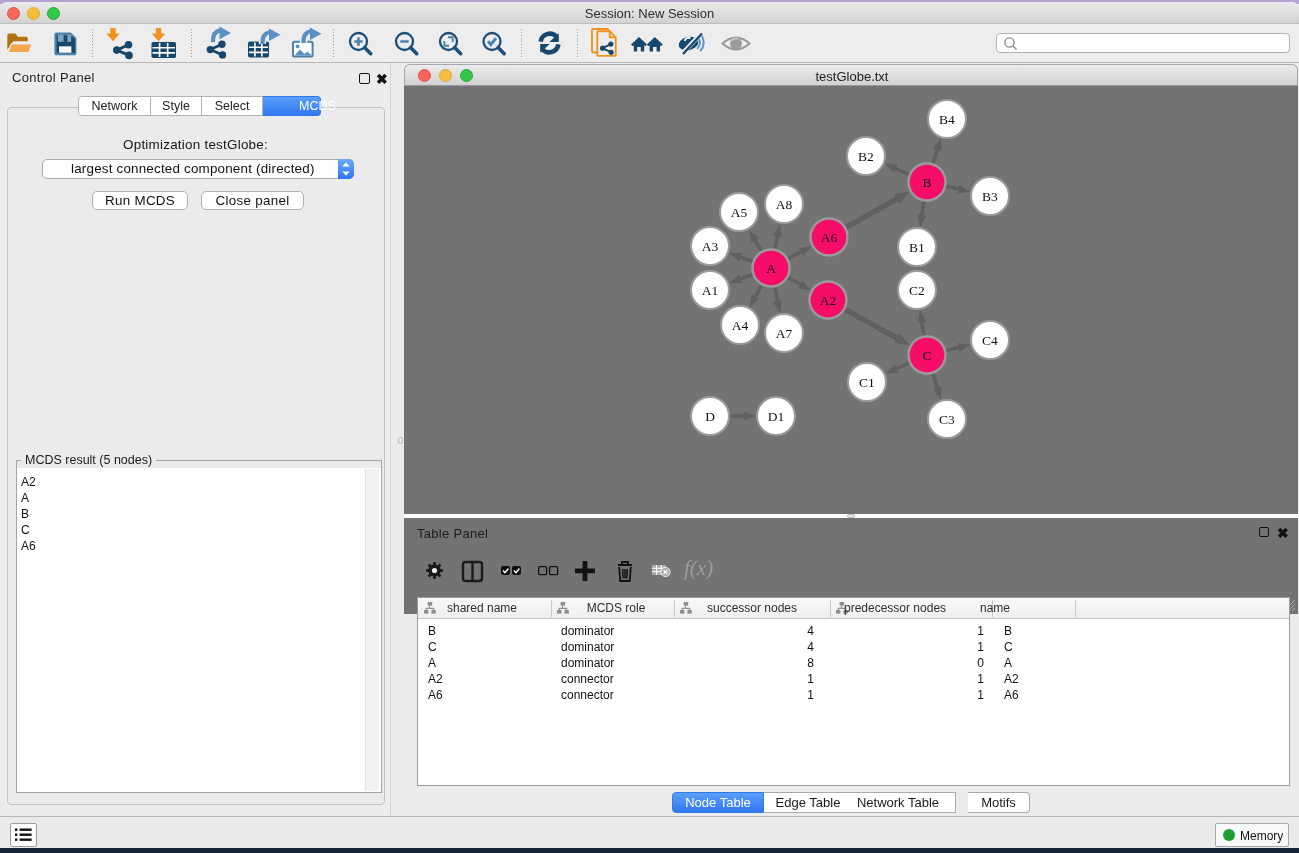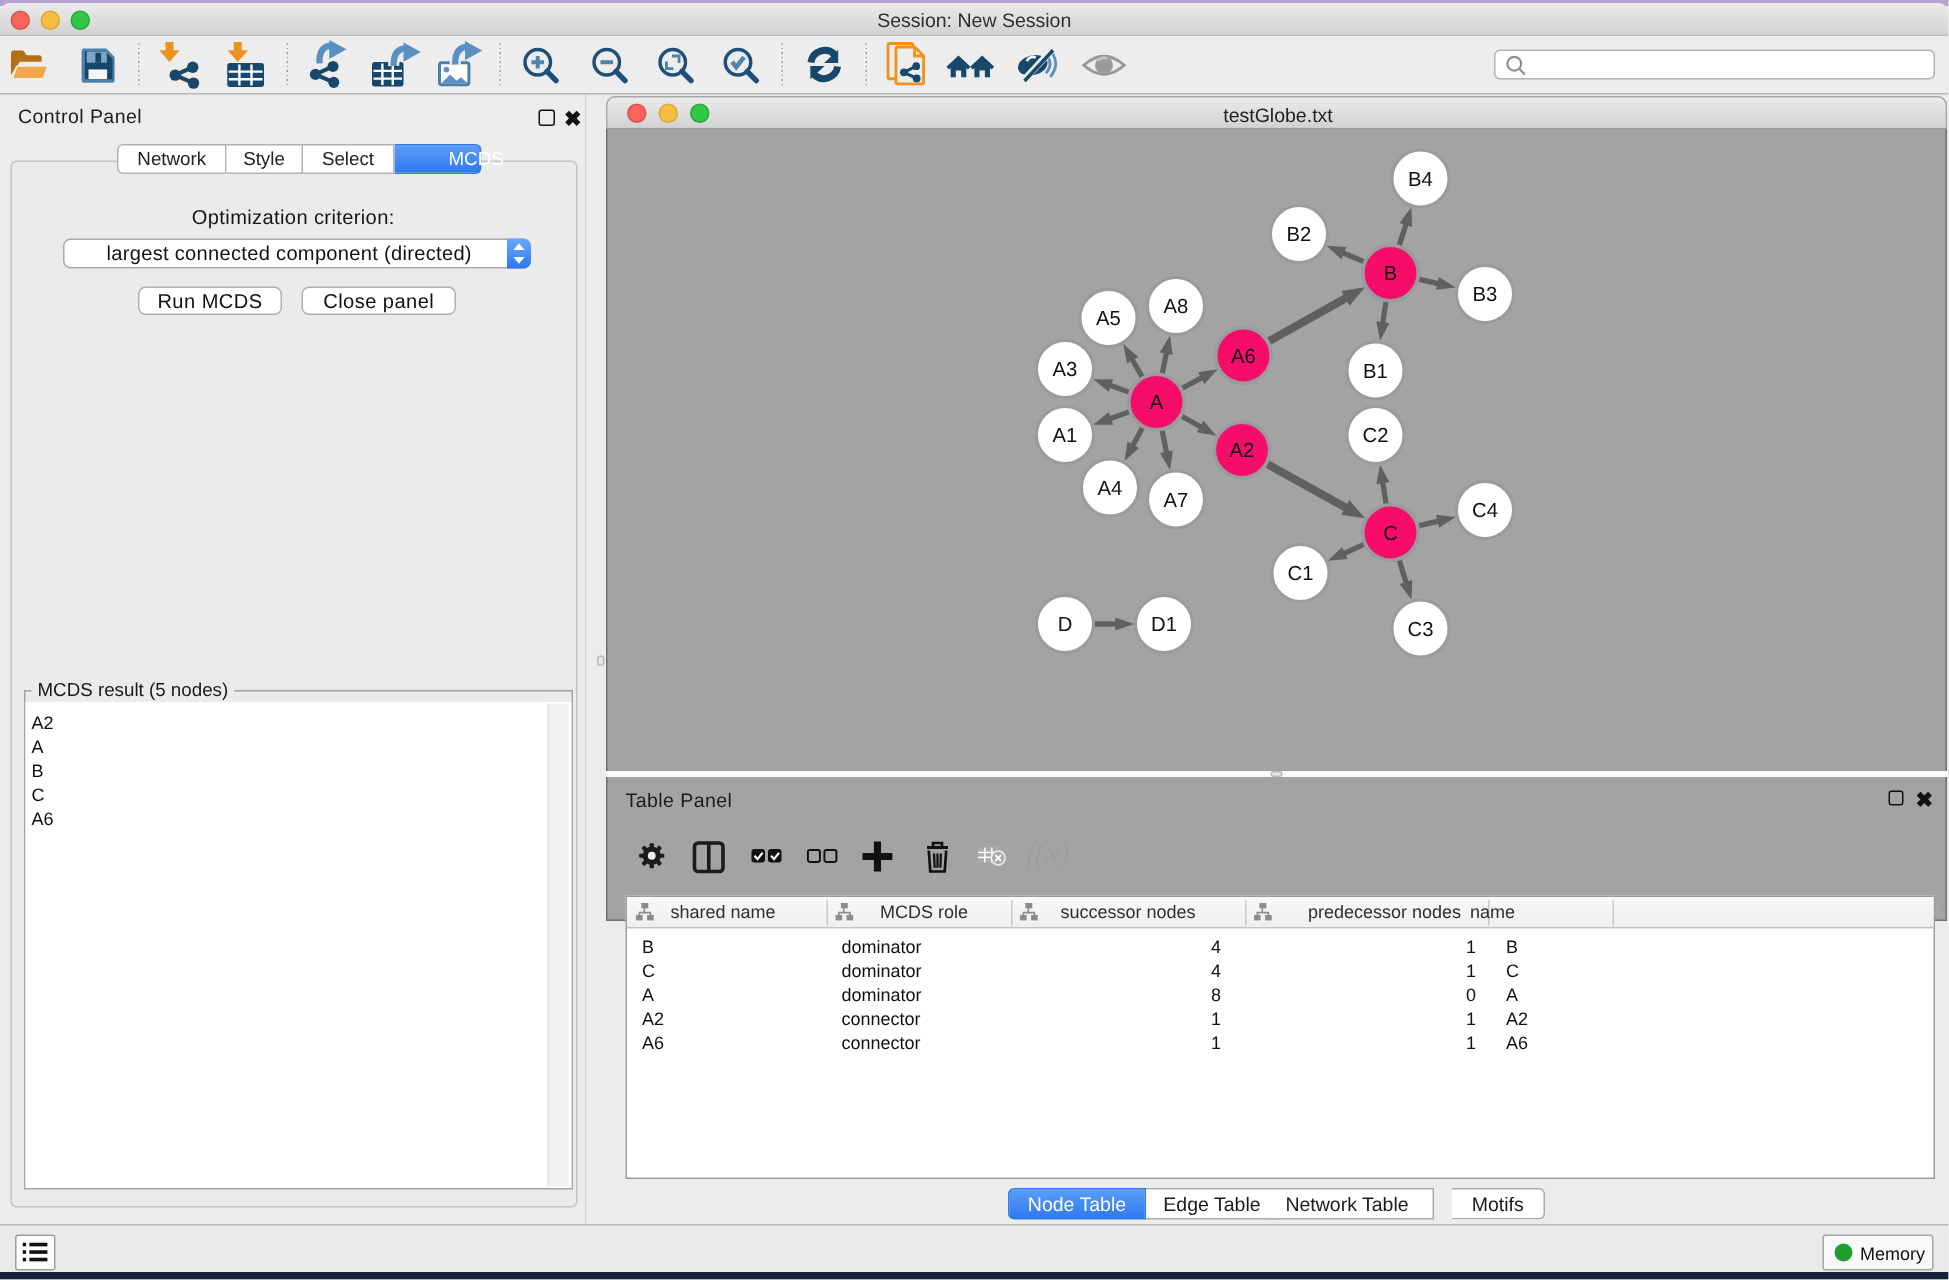--- a/index.html
+++ b/index.html
@@ -36,21 +36,21 @@
 .btn { position:absolute; top:189px; height:19px; background:#fff; border:1px solid #b0b0b0; border-radius:5px; font-size:13.4px; letter-spacing:0.3px; color:#111; text-align:center; line-height:17px; }
 #groupbox { left:16px; top:458px; width:366px; height:333px; border:1px solid #a4a4a4; }
 #grouplabel { left:21px; top:451px; background:#ebebeb; padding:0 4px; font-size:12.5px; color:#1a1a1a; }
 #mcdslist { left:17px; top:466px; width:364px; height:324px; background:#fff; font-size:12px; color:#111; padding-top:6px; }
 #mcdslist div.li { padding-left:4px; height:16px; line-height:16px; }
 #listscroll { left:348px; top:1px; width:14px; height:322px; background:#f2f2f2; border-left:1px solid #e2e2e2; }
 
 #netwin { left:404px; top:62px; width:894px; height:449px; }
 #nettitle { position:absolute; left:0; top:0; width:894px; height:22px; background:linear-gradient(#ebebeb,#d2d2d2); border:1px solid #a8a8a8; border-bottom:1px solid #999; border-radius:6px 6px 0 0; }
 #nettext { position:absolute; left:0; top:4px; width:894px; text-align:center; font-size:13px; color:#222; }
-#netbody { position:absolute; left:0; top:22px; width:894px; height:528px; background:#a3a3a3; border:1px solid #707070; border-top:none; }
+#netbody { position:absolute; left:0; top:22px; width:894px; height:528px; background:#737373; border:1px solid #707070; border-top:none;font-family:Liberation Serif, serif; }
 
 .handle { background:#e8e8e8; border:1px solid #bbb; border-radius:2px; }
 
 #tpTitle { left:417px; top:524px; font-size:13px; letter-spacing:0.3px; color:#1c1c1c; }
 #tblFrame { left:417px; top:595px; width:873px; height:189px; background:#fff; border:1px solid #9c9c9c; }
 #tblHead { position:absolute; left:0; top:0; width:871px; height:21px; background:linear-gradient(#f8f8f8,#efefef); border-bottom:1px solid #c3c3c3; }
 .hsep { position:absolute; top:2px; height:17px; width:1px; background:#c8c8c8; }
 .hcell { position:absolute; top:3px; font-size:12px; color:#2e2e2e; white-space:nowrap; }
 .trow { position:absolute; font-size:12px; color:#111; height:16px; line-height:16px; }
 
@@ -192,21 +192,21 @@
   <div class="abs" id="cpTitle">Control Panel</div>
   <div class="abs winbtns" style="left:359px;top:71px;width:11px;height:11px;border:1.5px solid #111;border-radius:2px;"></div>
   <div class="abs winbtns" style="left:376px;top:69px;font-size:14px;font-weight:bold;">✖</div>
   <div class="abs" id="cpPanel"></div>
   <div class="abs" id="cpTabs">
     <div class="tab first" style="left:0px;width:73px;">Network</div>
     <div class="tab" style="left:73px;width:51px;">Style</div>
     <div class="tab" style="left:124px;width:61px;">Select</div>
     <div class="tab sel last" style="left:185px;width:58px;">MCDS</div>
   </div>
-  <div class="abs" id="optLabel">Optimization criterion:</div>
+  <div class="abs" id="optLabel">Optimization testGlobe:</div>
   <div class="abs" id="dropdown">largest connected component (directed)
     <div class="abs" id="ddCap">
         <svg width="16" height="20" viewBox="0 0 16 20" style="position:absolute;left:0;top:0">
           <path d="M8 3.2 l3.7 4.4 h-7.4 z" fill="#fff"></path>
           <path d="M8 16.8 l3.7 -4.4 h-7.4 z" fill="#fff"></path>
         </svg>
       </div>
   </div>
   <div class="btn" style="left:92px;width:96px;">Run MCDS</div>
   <div class="btn" style="left:201px;width:103px;">Close panel</div>
@@ -424,21 +424,21 @@
           <g transform="translate(418,4)" fill="#8d8d8d">
             <rect x="3.6" y="0" width="4.6" height="3.6"></rect>
             <rect x="0" y="8" width="4.4" height="3.6"></rect>
             <rect x="7.4" y="8" width="4.4" height="3.6"></rect>
             <path d="M5.5 3.6 v2.4 M2.2 8 v-1.6 h7.4 v1.6" stroke="#8d8d8d" stroke-width="1.1" fill="none"></path>
           </g>
         </svg>
       <div class="hcell" style="left:14px;width:100px;text-align:center;">shared name</div>
       <div class="hcell" style="left:146px;width:104px;text-align:center;">MCDS role</div>
       <div class="hcell" style="left:284px;width:100px;text-align:center;">successor nodes</div>
-      <div class="hcell" style="left:426px;width:130px;text-align:right;white-space:nowrap;">predecessor nodes</div>
+      <div class="hcell" style="left:426px;width:130px;text-align:left;white-space:nowrap;">predecessor nodes</div>
       <div class="hcell" style="left:540px;width:74px;text-align:center;">name</div>
     </div>
     <div class="trow" style="left:10px;top:25px;">B</div>
       <div class="trow" style="left:143px;top:25px;">dominator</div>
       <div class="trow" style="left:300px;top:25px;width:96px;text-align:right;">4</div>
       <div class="trow" style="left:470px;top:25px;width:96px;text-align:right;">1</div>
       <div class="trow" style="left:586px;top:25px;">B</div>
       <div class="trow" style="left:10px;top:41px;">C</div>
       <div class="trow" style="left:143px;top:41px;">dominator</div>
       <div class="trow" style="left:300px;top:41px;width:96px;text-align:right;">4</div>

